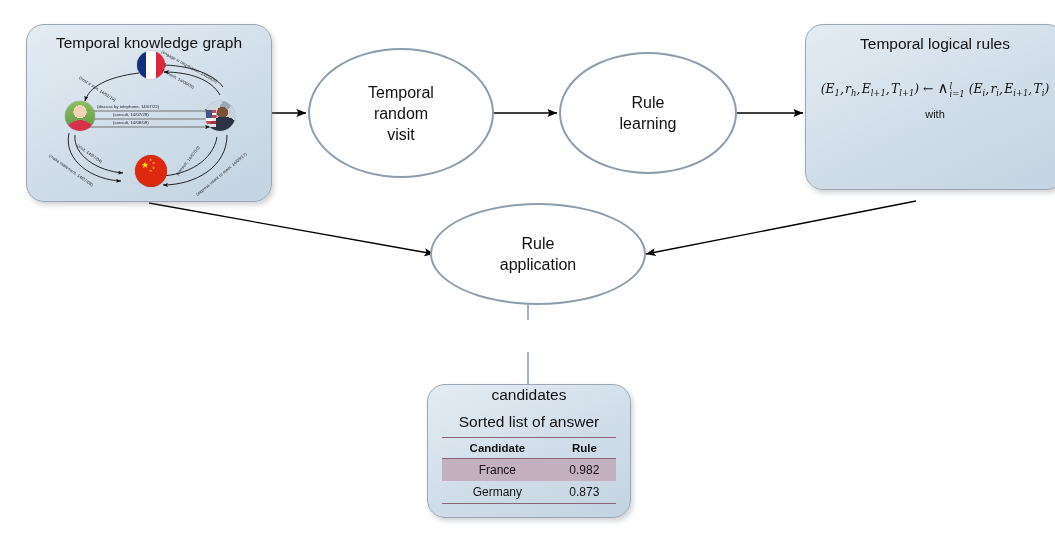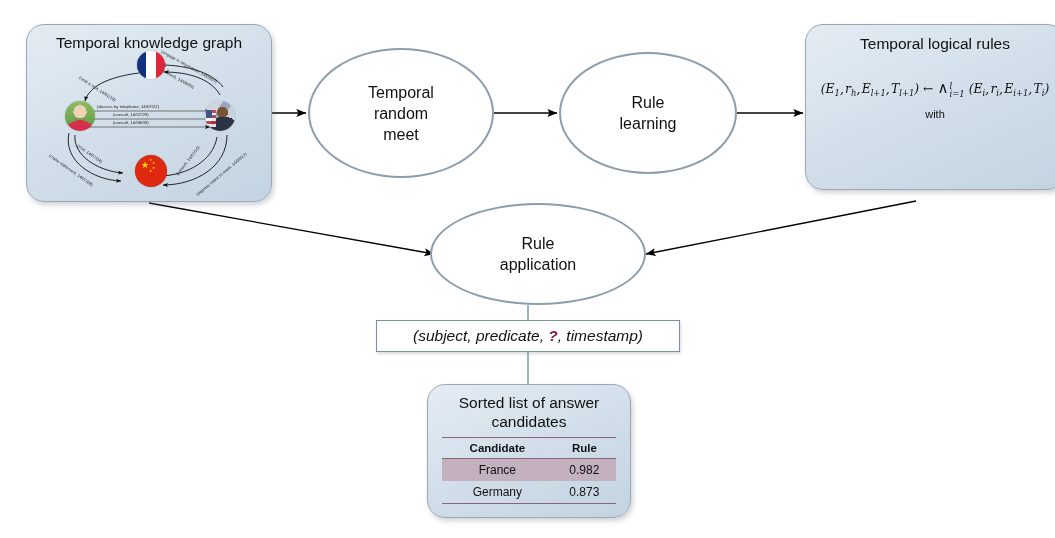--- a/index.html
+++ b/index.html
@@ -158,21 +158,21 @@
       <div class="elabel" style="left:148px;top:148px;transform:rotate(-52deg);">(consult, 14/07/10)</div>
 
       <div class="elabel" style="left:168px;top:168px;transform:rotate(-40deg);">(express intent to meet, 14/09/17)</div>
     </div>
   </div>
 
   <div class="ell" style="left:308px;top:48px;width:186px;height:130px;">
     <span>
       <i style="font-style:normal;display:block">Temporal</i>
       <i style="font-style:normal;display:block">random</i>
-      <i style="font-style:normal;display:block">meet</i>
+      <i style="font-style:normal;display:block">visit</i>
     </span>
   </div>
 
   <div class="ell" style="left:559px;top:52px;width:178px;height:122px;">
     <span>
       <i style="font-style:normal;display:block">Rule</i>
       <i style="font-style:normal;display:block">learning</i>
     </span>
   </div>
 
@@ -190,27 +190,24 @@
       <span class="it">(E<sub>1</sub>, r<sub>h</sub>, E<sub>l+1</sub>, T<sub>l+1</sub>)</span>
       ←
       <span class="bigwedge">∧</span><span class="wedgelim"><span style="display:block" class="it">l</span><span style="display:block" class="it">i=1</span></span>
       <span class="it">(E<sub>i</sub>, r<sub>i</sub>, E<sub>i+1</sub>, T<sub>i</sub>)</span>
     </div>
 
     <div class="formula fw" style="margin-top:10px;">with</div>
 
   </div>
 
-  <div id="querybox" style="left:376px;top:320px;width:304px;height:32px;">
-    <span class="q"><span>(subject, predicate, </span><span class="qmark">?</span><span>, timestamp)</span></span>
-  </div>
 
   <div class="rbox" id="answerbox" style="left:427px;top:384px;width:204px;height:134px;">
+    <div class="rbox-title">candidates</div>
     <div class="rbox-title" style="padding-top:8px;">Sorted list of answer</div>
-    <div class="rbox-title">candidates</div>
 
     <table class="tbl">
       <thead>
         <tr>
           <th>Candidate</th>
           <th>Rule</th>
         </tr>
       </thead>
       <tbody>
         <tr class="hl">

